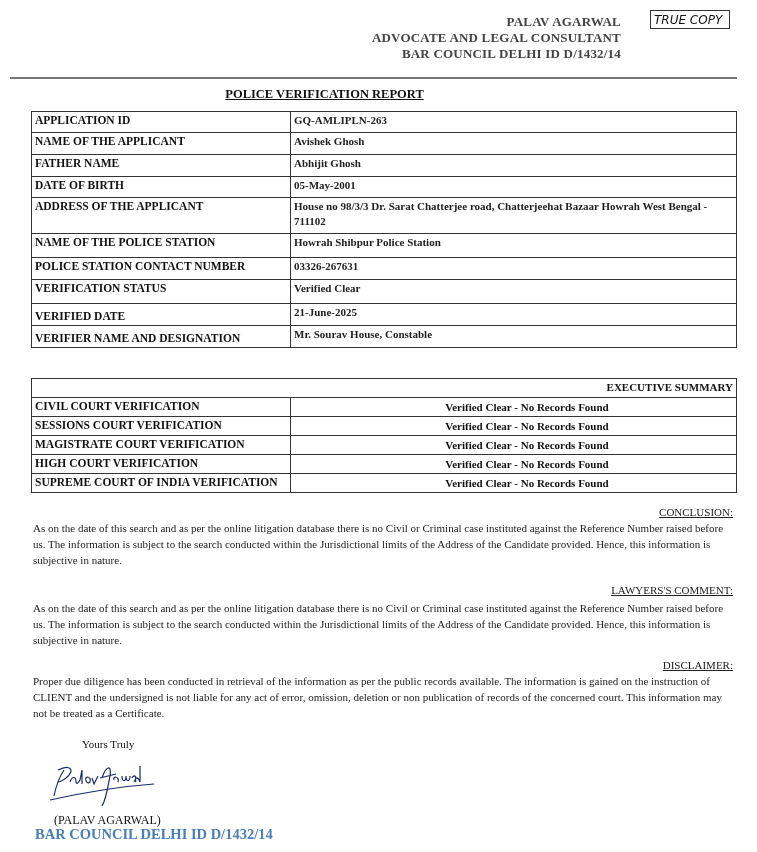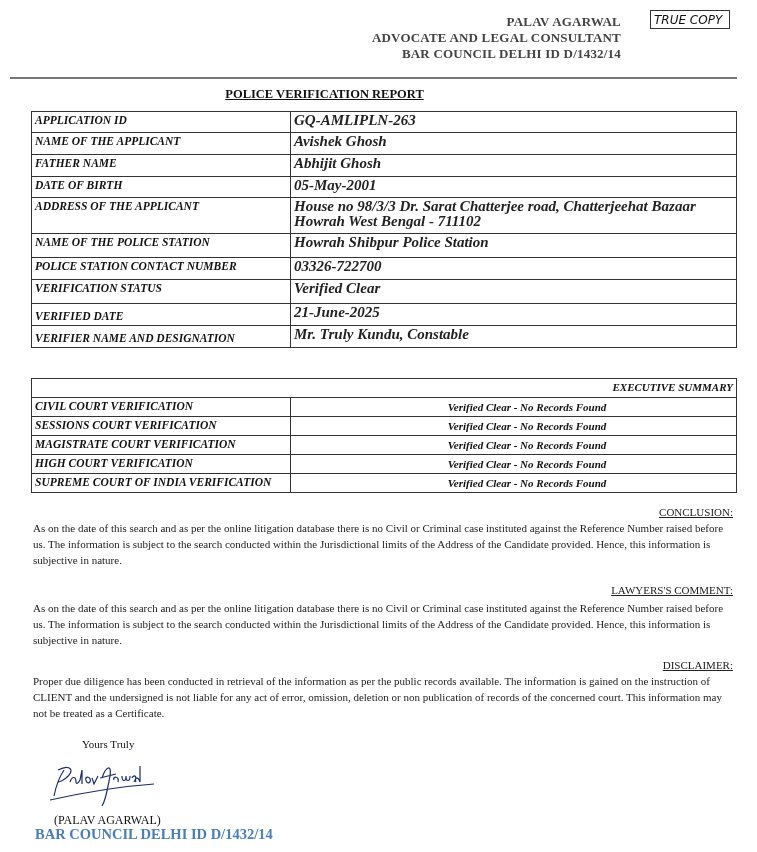--- a/index.html
+++ b/index.html
@@ -6,24 +6,24 @@
   body { width: 757px; height: 852px; position: relative; overflow: hidden;
          font-family: "Liberation Serif", "DejaVu Serif", serif; color: #111; }
   .header { position: absolute; top: 14px; left: 0; width: 621px; text-align: right; }
   .header .line { font-size: 13px; font-weight: bold; color: #444; line-height: 16px; letter-spacing: 0.2px; margin-left: 18px; }
   .true-copy { position: absolute; left: 650px; top: 10px; width: 80px; height: 19px; border: 1px solid #333;
                font-family: "DejaVu Sans", sans-serif; font-style: italic; font-size: 12px; line-height: 19px;
                padding-left: 3px; box-sizing: border-box; color: #111; }
   .rule { position: absolute; top: 77px; left: 10px; width: 727px; height: 0; border-top: 2px solid #777; }
   .report-title { position: absolute; top: 87px; left: 0; width: 757px; text-align: center; margin-left: -54px;
                   font-size: 12.5px; font-weight: bold; text-decoration: underline; }
-  table { border-collapse: collapse; position: absolute; left: 31px; width: 706px; font-style: italic; }
+  table { border-collapse: collapse; position: absolute; left: 31px; width: 706px; }
   td { border: 1.5px solid #333; font-size: 11.5px; padding: 1px 3px; vertical-align: top; line-height: 15px; }
   .info td.k { width: 252px; font-weight: bold; }
-  .info td.v { font-weight: bold; font-size: 15px; color: #222; }
+  .info td.v { font-weight: bold; font-size: 11px; color: #222; }
   .info { top: 111px; }
   .summary { top: 378px; }
   .summary td.hdr { text-align: right; font-weight: bold; font-size: 11px; height: 16px; }
   .summary td.k { width: 252px; font-weight: bold; height: 16px; }
   .summary td.v { text-align: center; font-weight: bold; font-size: 11px; vertical-align: middle; padding-left: 30px; }
   .section { position: absolute; left: 33px; width: 700px; font-size: 11px; line-height: 16px; color: #222; }
   .section .h { font-weight: normal; text-decoration: underline; font-size: 11px; text-align: right; }
   .yours { position: absolute; left: 82px; top: 738px; font-size: 11px; }
   .signature { position: absolute; left: 36px; top: 756px; width: 120px; height: 56px; }
   .palav { position: absolute; left: 54px; top: 813px; font-size: 12px; text-align: right; }
@@ -62,33 +62,33 @@
   <tr style="height:36px">
         <td class="k">ADDRESS OF THE APPLICANT</td>
         <td class="v">House no 98/3/3 Dr. Sarat Chatterjee road, Chatterjeehat Bazaar Howrah West Bengal - 711102</td>
       </tr>
   <tr style="height:24px">
         <td class="k">NAME OF THE POLICE STATION</td>
         <td class="v">Howrah Shibpur Police Station</td>
       </tr>
   <tr style="height:22px">
         <td class="k">POLICE STATION CONTACT NUMBER</td>
-        <td class="v">03326-722700</td>
+        <td class="v">03326-267631</td>
       </tr>
   <tr style="height:24px">
         <td class="k">VERIFICATION STATUS</td>
         <td class="v">Verified Clear</td>
       </tr>
   <tr style="height:22px">
         <td class="k" style="vertical-align:bottom">VERIFIED DATE</td>
         <td class="v">21-June-2025</td>
       </tr>
   <tr style="height:22px">
         <td class="k" style="vertical-align:bottom">VERIFIER NAME AND DESIGNATION</td>
-        <td class="v">Mr. Truly Kundu, Constable</td>
+        <td class="v">Mr. Sourav House, Constable</td>
       </tr>
 </tbody>
   </table>
 
 <table class="summary">
   <tbody>
       <tr>
         <td class="hdr" colspan="2">EXECUTIVE SUMMARY</td>
       </tr>
   <tr>

